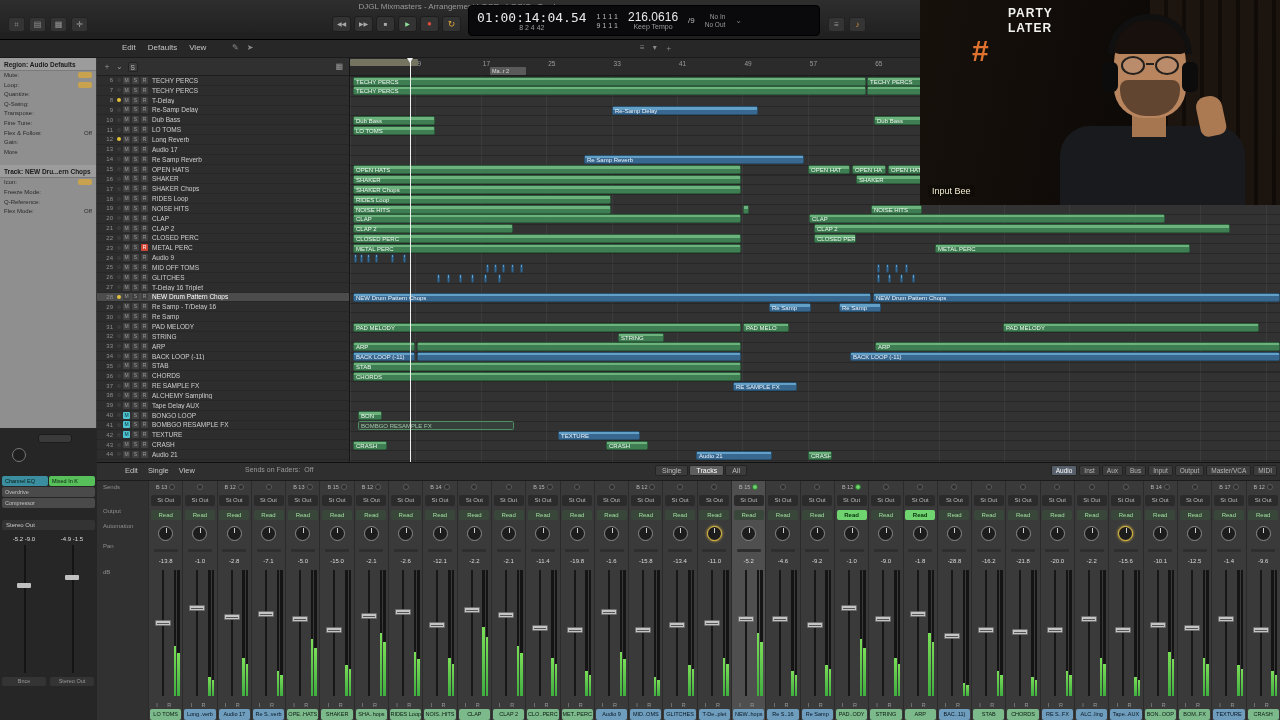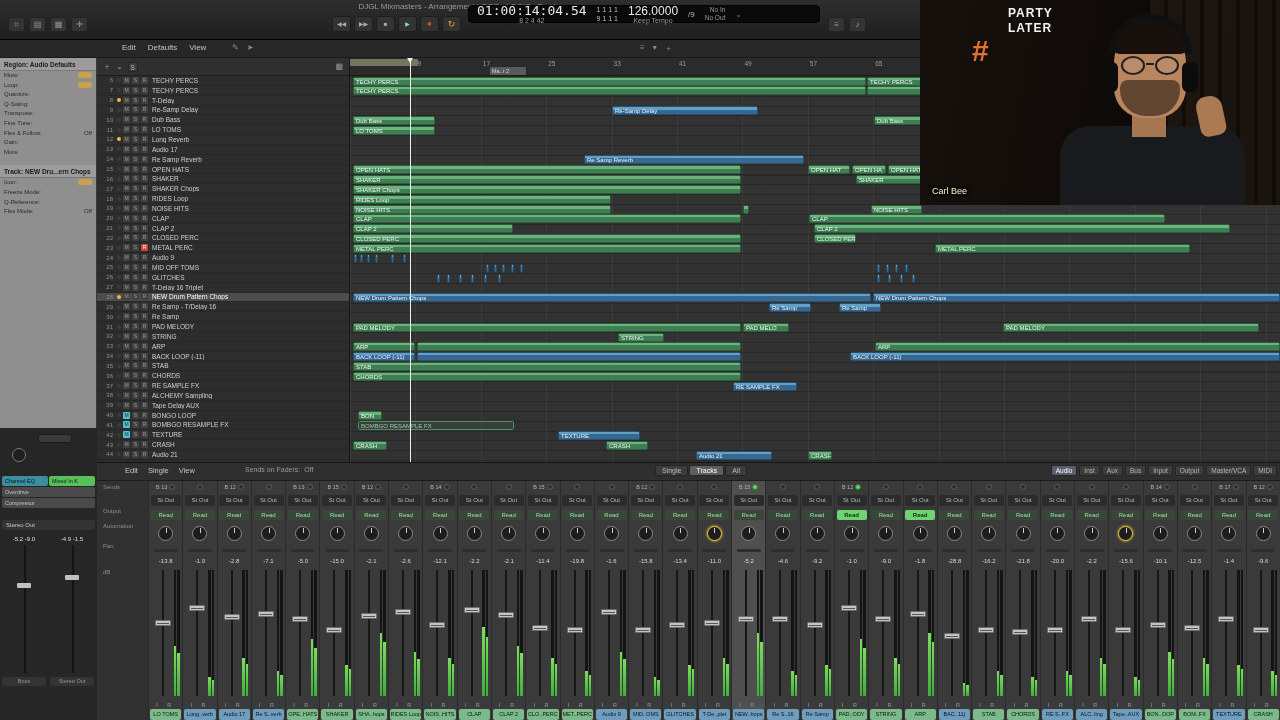--- a/index.html
+++ b/index.html
@@ -13,21 +13,21 @@
     font-size:8px; color:#9a9a9a; }
   .iconrow { position:absolute; left:8px; top:17px; display:flex; gap:4px; }
   .tbtn-sm { width:17px; height:15px; background:#343434; border:1px solid #222; border-radius:3px;
     color:#9b9b9b; font-size:8px; line-height:13px; text-align:center; }
   .transport { position:absolute; left:332px; top:16px; display:flex; gap:3px; }
   .tr-btn { width:19px; height:16px; background:#333; border:1px solid #1d1d1d; border-radius:3px;
     color:#aaa; font-size:6px; line-height:14px; text-align:center; }
   .tr-btn.play { color:#8fe09a; }
   .tr-btn.rec  { color:#e04a3a; font-size:8px; }
   .tr-btn.cyc  { color:#e0a83a; font-size:9px; }
-  .lcd { position:absolute; left:468px; top:5px; width:352px; height:18px; background:#0a0a0c;
+  .lcd { position:absolute; left:468px; top:5px; width:352px; height:31px; background:#0a0a0c;
     border-radius:4px; border:1px solid #000; display:flex; align-items:center; padding:0 8px; gap:10px; }
   .lcd-time { font-family:"DejaVu Sans Mono", monospace; font-size:13px; color:#e8e8e8; line-height:13px; }
   .lcd-sub { font-size:7px; color:#9a9a9a; text-align:center; }
   .lcd-col { font-size:7px; color:#bdbdbd; line-height:9px; text-align:right; }
   .lcd-tempo { font-size:12px; color:#e8e8e8; line-height:12px; }
   .lcd-div { font-size:8px; color:#bdbdbd; }
   .lcd-io { font-size:6.5px; color:#9a9a9a; line-height:8px; text-align:right; }
   .lcd-chev { color:#777; font-size:8px; }
   .iconrow-r { position:absolute; left:828px; top:17px; display:flex; gap:4px; }
   .note-orange { color:#e0953a !important; }
@@ -222,21 +222,21 @@
     <div class="lcd">
       <div>
         <div class="lcd-time">01:00:14:04.54</div>
         <div class="lcd-sub">8 2 4 42</div>
       </div>
       <div class="lcd-col">
         <div>1 1 1 1</div>
         <div>9 1 1 1</div>
       </div>
       <div>
-        <div class="lcd-tempo">126.0000</div>
+        <div class="lcd-tempo">216.0616</div>
         <div class="lcd-sub">Keep Tempo</div>
       </div>
       <div class="lcd-div">/9</div>
       <div class="lcd-io">
         <div>No In</div>
         <div>No Out</div>
       </div>
       <div class="lcd-chev">⌄</div>
     </div>
     <div class="iconrow-r">
@@ -1792,16 +1792,16 @@
       <div class="beard"></div>
       <div class="glasses">
           <i class="l"></i>
           <i class="r"></i>
         </div>
       <div class="hp-band"></div>
       <div class="hp-cup l"></div>
       <div class="hp-cup r"></div>
       <div class="hand"></div>
     </div>
-    <div class="cam-name">Carl Bee</div>
+    <div class="cam-name">Input Bee</div>
   </div>
 
 </div>
 
 </body></html>

